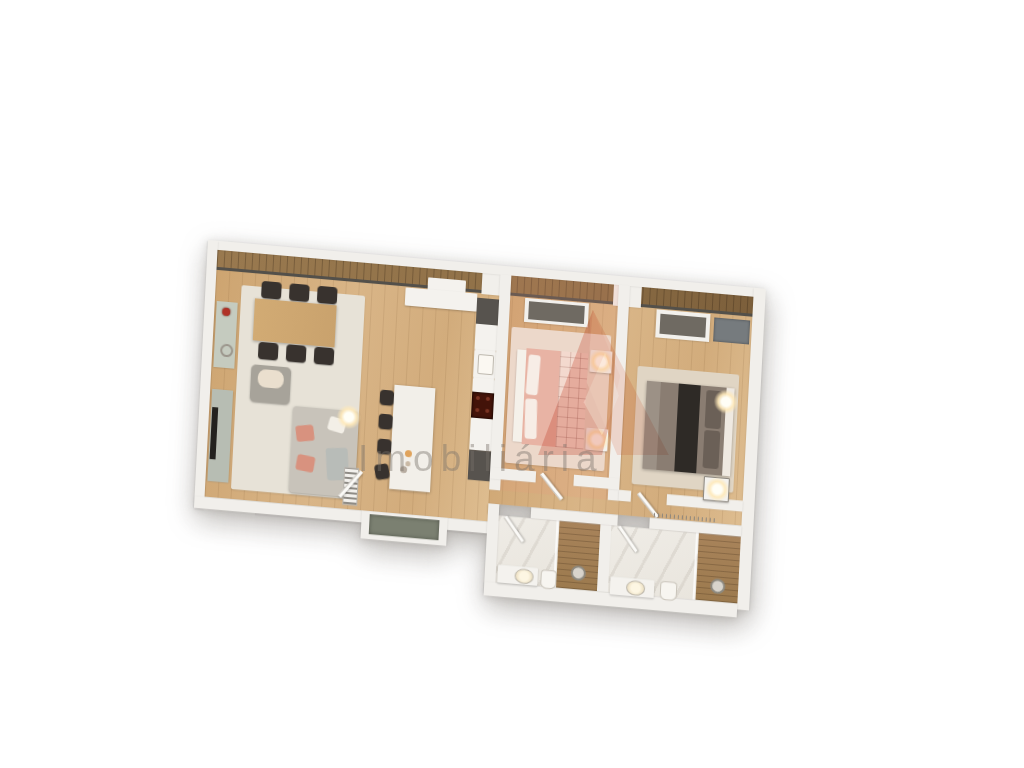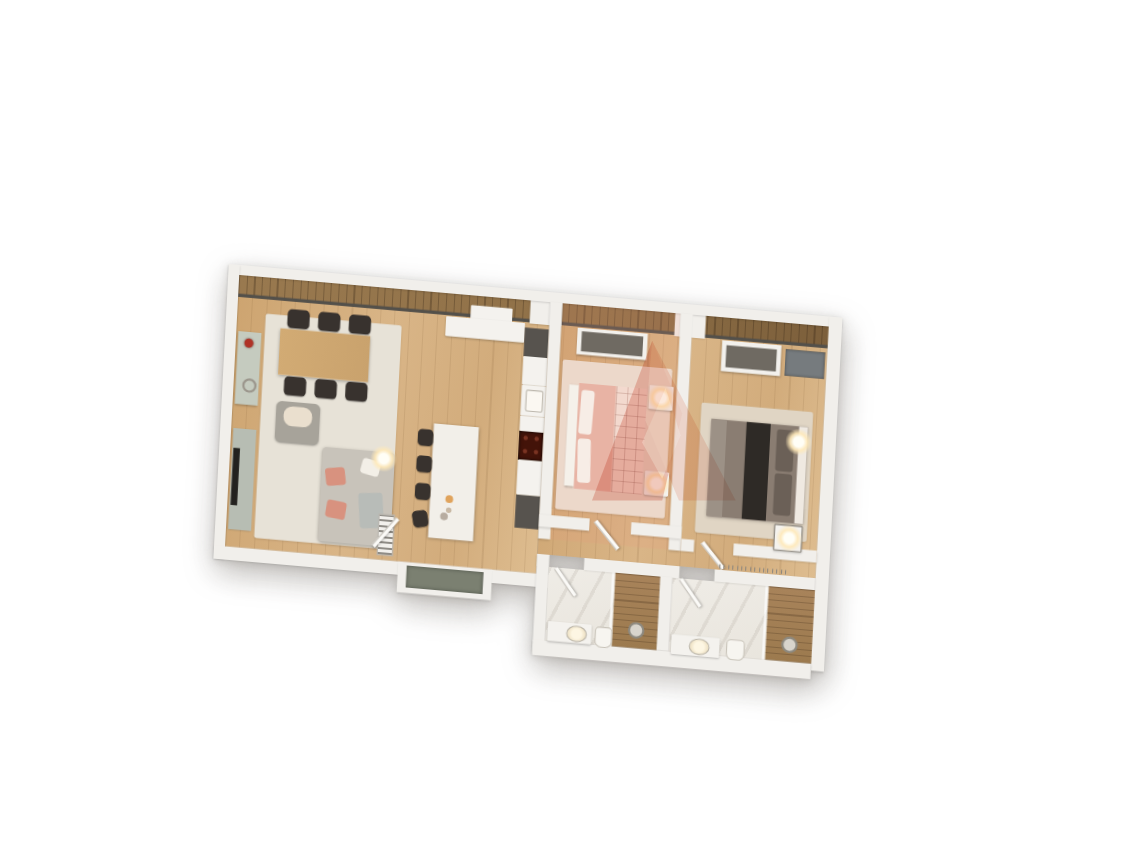--- a/index.html
+++ b/index.html
@@ -178,14 +178,15 @@
     <div class="shower-head" style="left:520px;top:293px;"></div>
     <div class="door-leaf" style="left:424px;top:251px;height:30px;transform:rotate(-38deg);"></div>
 
   </div>
 
   <svg class="wm-logo" viewBox="0 0 100 100" preserveAspectRatio="none">
     <polygon points="8,94 44,6 62,46 50,94" fill="#dd7f6d" opacity="0.75"></polygon>
     <polygon points="44,6 94,94 60,94 40,50" fill="#f4c3b4" opacity="0.85"></polygon>
     <polygon points="38,62 52,32 61,58 50,82" fill="#fbe3da" opacity="0.7"></polygon>
   </svg>
+  <div class="wm-text">Imobiliária</div>
 
 </div>
 
 </body></html>

